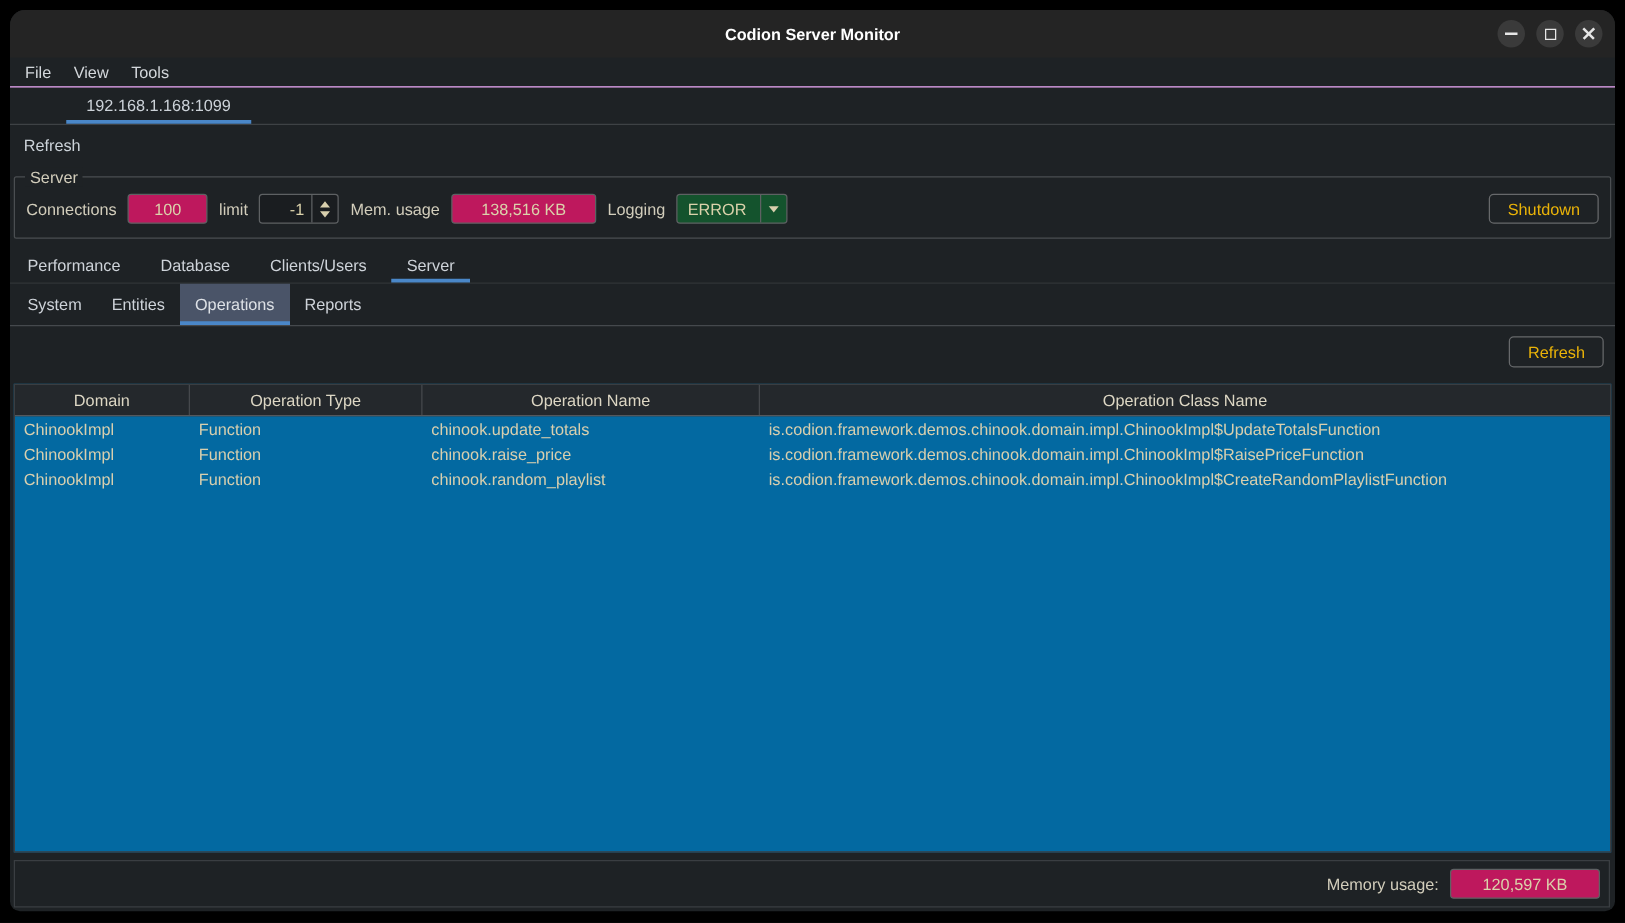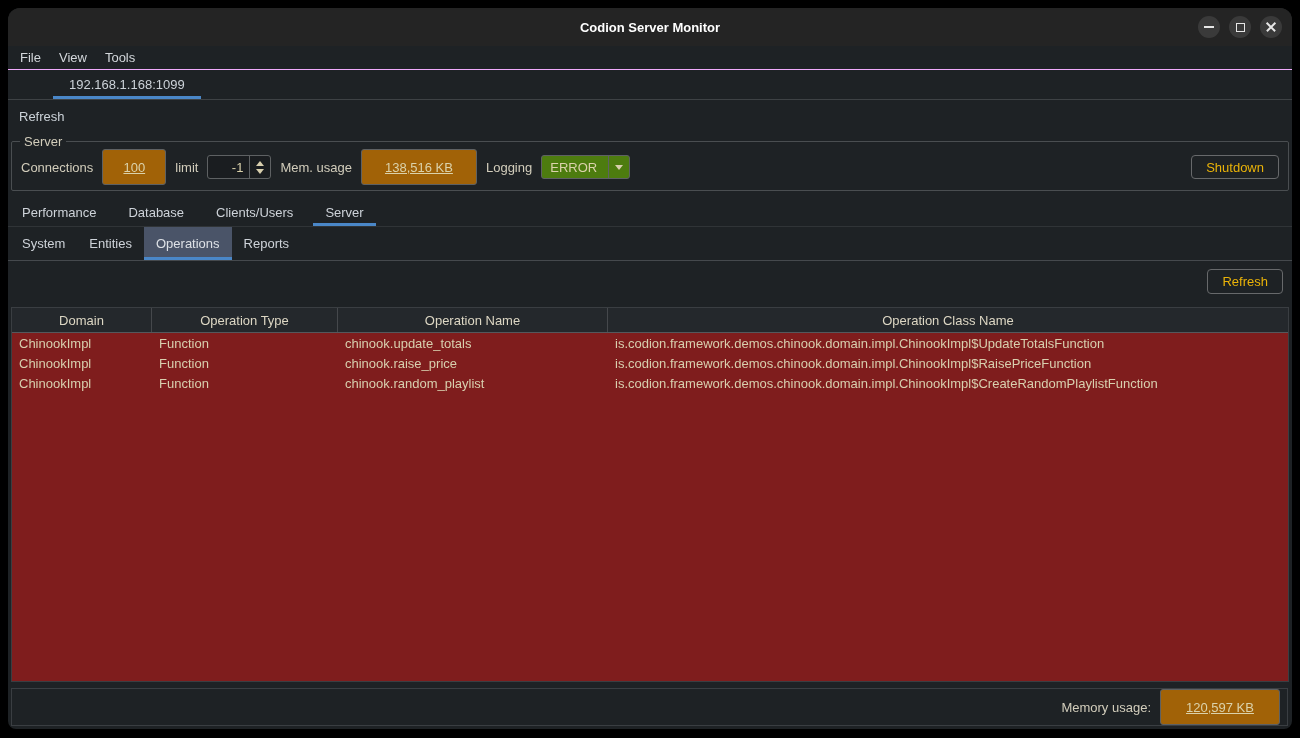--- a/index.html
+++ b/index.html
@@ -35,49 +35,49 @@
   .refresh-row { height:33px; display:flex; align-items:center; padding-left:11px; flex:none; }
   .refresh-label { color:#ccd3d9; }
   .server-row { height:33px; border-bottom:1px solid #3e4245; display:flex; align-items:stretch; flex:none; }
   .server-tab { position:relative; display:flex; align-items:center; padding:0 14px; color:#a9c4e2; }
   
   .groupbox { position:relative; margin:8px 3px 0 3px; height:50px; border:1px solid #4a4e51; border-radius:2px; flex:none; }
   .groupbox-title { position:absolute; top:-8px; left:8px; background:#1e2225; padding:0 4px; color:#d2cdbb; font-size:13px; }
   .groupbox-content { display:flex; align-items:center; height:100%; padding:2px 9px 0 9px; gap:9px; }
   .gb-label { color:#d2cdbb; white-space:nowrap; }
   .field {
-    height:36px; background:#a16207; border:1px solid #5e6163; border-radius:3px;
-    color:#dbd2ab; display:flex; align-items:center; justify-content:center; white-space:nowrap;text-decoration:underline;
+    height:24px; background:#be185d; border:1px solid #5e6163; border-radius:3px;
+    color:#dbd2ab; display:flex; align-items:center; justify-content:center; white-space:nowrap;
   }
   .w64 { width:64px; } .w116 { width:116px; } .w120 { width:120px; }
   .spinner { display:flex; height:24px; border:1px solid #5e6163; border-radius:3px; background:#1a1d20; width:64px; }
   .spinner-value { flex:1; display:flex; align-items:center; justify-content:flex-end; padding-right:6px; color:#dbd2ab; }
   .spinner-arrows { width:21px; border-left:1px solid #5e6163; display:flex; flex-direction:column; align-items:center; justify-content:center; gap:3px; }
   .tri-up { width:0; height:0; border-left:4px solid transparent; border-right:4px solid transparent; border-bottom:5px solid #d8cfad; }
   .tri-down { width:0; height:0; border-left:4px solid transparent; border-right:4px solid transparent; border-top:5px solid #d8cfad; }
-  .combo { display:flex; height:24px; border:1px solid #5e6163; border-radius:3px; background:#4d7c0f; width:89px; }
+  .combo { display:flex; height:24px; border:1px solid #5e6163; border-radius:3px; background:#14532d; width:89px; }
   .combo-value { flex:1; display:flex; align-items:center; padding-left:8px; color:#dbd2ab; }
   .combo-arrow { width:21px; border-left:1px solid #5e6163; display:flex; align-items:center; justify-content:center; }
   .flex-spacer { flex:1; }
   .btn {
     height:24px; padding:0 14px; background:transparent; border:1px solid #67696b; border-radius:4px;
     color:#eab308; font-size:13px; font-family:"Liberation Sans", sans-serif; white-space:nowrap;
   }
   
   .main-tabs { margin-top:8px; height:28px; display:flex; padding-left:2px; border-bottom:1px solid #303437; flex:none; }
   .main-tab { position:relative; display:flex; align-items:center; padding:0 12px; margin-right:8px; color:#ced3d9; }
   .main-tab .ul { position:absolute; left:0; right:0; bottom:0; height:3px; }
   .sub-tabs { height:34px; display:flex; padding-left:2px; border-bottom:1px solid #45494d; flex:none; }
   .sub-tab { position:relative; display:flex; align-items:center; padding:0 12px; color:#ced3d9; }
   .sub-tab.selected { background:#4a5468; color:#dde1e6; }
   .sub-tab .ul { position:absolute; left:0; right:0; bottom:0; height:3px; }
   
   .toolbar-row { height:46px; display:flex; justify-content:flex-end; align-items:flex-start; padding:8px 9px 0 0; flex:none; }
   .toolbar-row .btn { height:25px; }
-  .table-wrap { margin:0 3px; flex:1; border:1px solid #3a3e42; background:#7f1d1d; display:flex; flex-direction:column; overflow:hidden; }
+  .table-wrap { margin:0 3px; flex:1; border:1px solid #3a3e42; background:#0369a1; display:flex; flex-direction:column; overflow:hidden; }
   .thead { display:grid; grid-template-columns:140px 186px 270px 1fr; height:25px; background:#24282c; border-bottom:1px solid #55585c; flex:none; }
   .th { display:flex; align-items:center; justify-content:center; color:#ddd7c4; border-right:1px solid #45484c; overflow:hidden; white-space:nowrap; }
   .th:last-child { border-right:none; }
   .trow { display:grid; grid-template-columns:140px 186px 270px 1fr; height:20px; flex:none; }
   .td { display:flex; align-items:center; padding-left:7px; color:#d8cfae; white-space:nowrap; overflow:hidden; }
   
   .statusbar { margin:6px 4px 3px 3px; height:38px; border:1px solid #3a3e42; display:flex; align-items:center; justify-content:flex-end; gap:9px; padding-right:7px; flex:none; }
   .status-label { color:#d2cdbb; }
 </style>
 </head>

